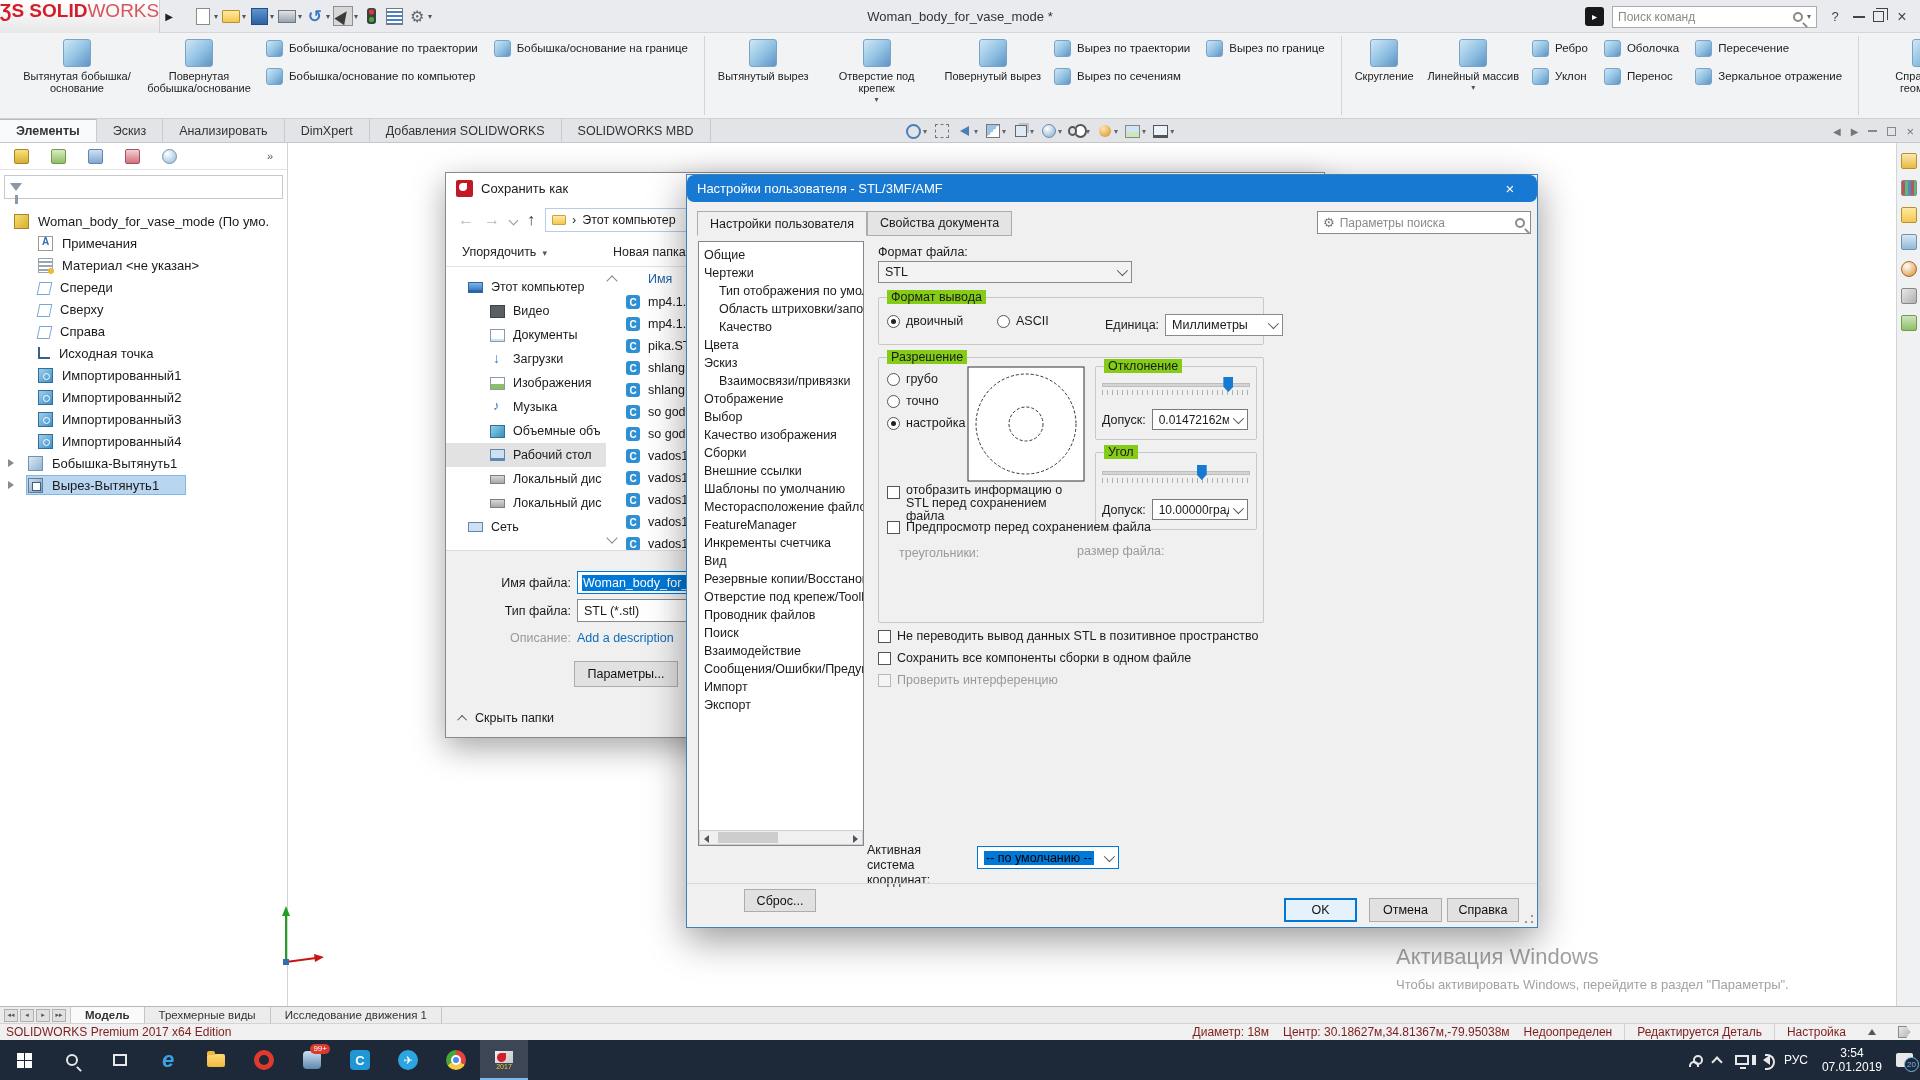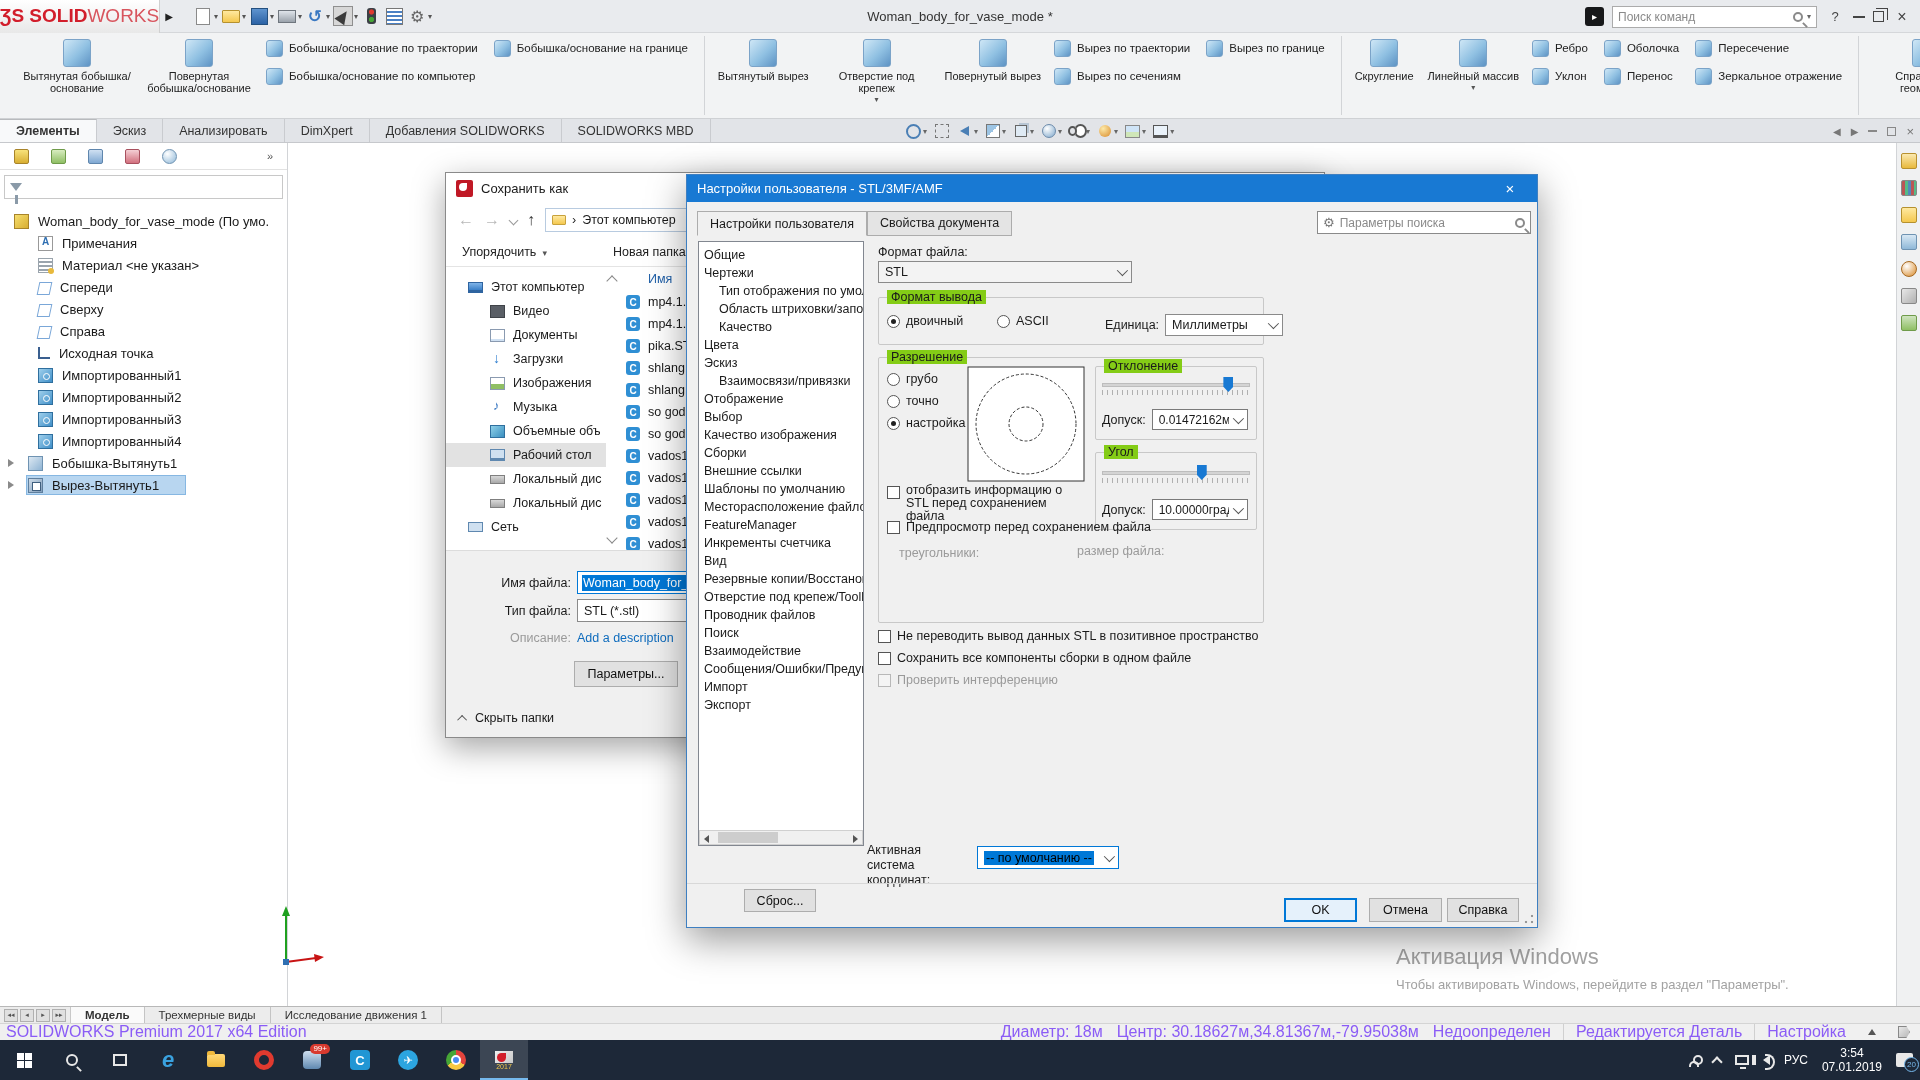--- a/index.html
+++ b/index.html
@@ -2,21 +2,21 @@
 <html><head>
 <meta charset="utf-8">
 <style>
   * { margin:0; padding:0; box-sizing:border-box; }
   html,body { width:1920px; height:1080px; overflow:hidden; }
   body { font-family:"Liberation Sans","DejaVu Sans",sans-serif; font-size:13px; color:#1a1a1a; }
   .screen { position:relative; width:1920px; height:1080px; background:#fff; overflow:hidden; }
 
   
   .titlebar { position:absolute; left:0; top:0; width:1920px; height:33px; background:#e9ebee; border-bottom:1px solid #d5d7da; display:flex; align-items:center; }
-  .sw-logo-box { width:160px; height:33px; background:linear-gradient(#ffffff,#e8e8e8); display:flex; align-items:center; justify-content:center; border-right:1px solid #d0d0d0; }
+  .sw-logo-box { width:160px; height:33px; background:linear-gradient(#ffffff,#e8e8e8); display:flex; align-items:flex-start; justify-content:center; border-right:1px solid #d0d0d0; }
   .sw-logo { color:#d21e2b; font-size:19px; letter-spacing:0; white-space:nowrap; }
   .sw-logo b { font-weight:bold; } .sw-logo .lt { font-weight:normal; color:#d8555e; }
   .sw-flyout { width:18px; text-align:center; color:#222; font-size:10px; }
   .qi-row { display:flex; align-items:center; margin-left:14px; gap:1px; }
   .qiw { display:flex; align-items:center; padding:2px 1px; }
   .qi { width:20px; height:20px; display:inline-flex; align-items:center; justify-content:center; position:relative; }
   .qiw.dd::after { content:"▾"; font-size:8px; color:#555; margin-left:1px; }
   .qi-new::before { content:""; width:12px; height:15px; background:#fff; border:1px solid #8a8a8a; }
   .qi-open::before { content:""; width:16px; height:11px; background:linear-gradient(#ffe9a0,#f4c84f); border:1px solid #b5912f; border-radius:1px; }
   .qi-save::before { content:""; width:15px; height:15px; background:linear-gradient(#5f94cf,#2b62a5); border:1px solid #24507f; }
@@ -135,21 +135,21 @@
   .wmark .l2 { font-size:13px; margin-top:7px; }
 
   
   .modeltabs { position:absolute; left:0; top:1006px; width:1920px; height:17px; background:#ececec; border-top:1px solid #b8b8b8; display:flex; align-items:stretch; font-size:11.5px; }
   .mt-nav { display:flex; align-items:center; gap:2px; padding:0 4px; border-right:1px solid #c8c8c8; }
   .mt-nav span { width:14px; height:13px; background:#e0e0e0; border:1px solid #b0b0b0; display:inline-flex; align-items:center; justify-content:center; font-size:7px; color:#555; }
   .mtab { display:flex; align-items:center; padding:0 14px; border-right:1px solid #c4c4c4; color:#333; }
   .mtab.active { background:#fafafa; font-weight:bold; }
 
   
-  .statusbar { position:absolute; left:0; top:1023px; width:1920px; height:17px; background:#f0f0f0; border-top:1px solid #d4d4d4; display:flex; align-items:center; font-size:16px; color:#8b5cf6; }
+  .statusbar { position:absolute; left:0; top:1023px; width:1920px; height:17px; background:#f0f0f0; border-top:1px solid #d4d4d4; display:flex; align-items:center; font-size:12px; color:#7f1d1d; }
   .sb-left { padding-left:6px; }
   .sb-right { margin-left:auto; display:flex; align-items:center; height:100%; }
   .sb-seg { padding:0 12px; height:100%; display:flex; align-items:center; gap:14px; border-left:1px solid #d0d0d0; white-space:nowrap; }
   .sb-tri { width:0; height:0; border-left:4px solid transparent; border-right:4px solid transparent; border-bottom:6px solid #555; margin-left:8px; }
   .sb-tag { width:12px; height:12px; background:linear-gradient(135deg,#e8e8e8,#b8b8b8); border:1px solid #888; clip-path:polygon(0 0,70% 0,100% 50%,70% 100%,0 100%); margin:0 10px; }
 
   
   .taskbar { position:absolute; left:0; top:1040px; width:1920px; height:40px; background:#1d2838; display:flex; align-items:stretch; color:#fff; }
   .tbi { width:48px; display:flex; align-items:center; justify-content:center; position:relative; }
   .tbi.active { background:rgba(255,255,255,.14); box-shadow:inset 0 -2px 0 #76b9ed; }
@@ -250,21 +250,21 @@
   .sd-lbl { width:75px; text-align:right; margin-right:6px; }
   .fname-input { width:600px; height:23px; border:1px solid #0078d7; background:#fff; display:flex; align-items:center; padding:0 4px; }
   .fname-input .selval { background:#0078d7; color:#fff; padding:1px 1px; white-space:nowrap; }
   .ftype-combo { width:600px; height:23px; }
   .desc-link { color:#0f6cbd; }
   .sd-hide { position:absolute; left:14px; bottom:12px; display:flex; align-items:center; gap:8px; }
   .sd-hide .ch { width:7px; height:7px; border-left:1.5px solid #555; border-top:1.5px solid #555; transform:rotate(45deg) translateY(2px); }
 
   
   .optdlg { position:absolute; left:686px; top:174px; width:852px; height:754px; background:#f0f0f0; border:1px solid #3e7fc1; box-shadow:0 12px 36px rgba(0,0,0,.4); z-index:40; }
-  .od-title { height:27px; background:#1879d3; color:#fff; display:flex; align-items:center; padding:0 10px; font-size:13px; }
+  .od-title { height:27px; background:#1879d3; color:#fff; display:flex; align-items:center; padding:0 10px; font-size:13px;border-radius:7px; }
   .od-close { margin-left:auto; width:34px; text-align:center; font-size:15px; color:#fff; }
   .od-tabs { position:absolute; left:10px; top:36px; display:flex; font-size:12.5px; }
   .od-tab { padding:4px 12px; border:1px solid #acacac; background:#e4e4e4; }
   .od-tab.active { background:#f0f0f0; border-bottom-color:#f0f0f0; position:relative; z-index:2; padding-top:5px; }
   .od-search { position:absolute; right:6px; top:36px; width:214px; height:23px; background:#fff; border:1px solid #8a8a8a; display:flex; align-items:center; gap:5px; padding:0 5px; font-size:12px; }
   .od-search .gear::after { content:"⚙"; color:#777; font-size:13px; }
   .od-search .ph { color:#8a8a8a; flex:1; }
   .od-nav { position:absolute; left:11px; top:66px; width:166px; height:605px; background:#fff; border:1px solid #828790; font-size:12.5px; overflow:hidden; padding-top:4px; }
   .od-nav-item { height:18px; line-height:18px; padding-left:5px; white-space:nowrap; overflow:hidden; }
   .od-nav-item.indent { padding-left:20px; }

